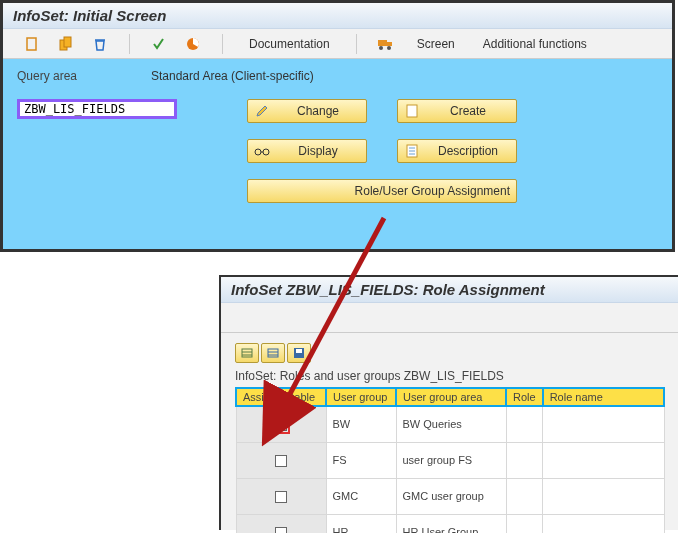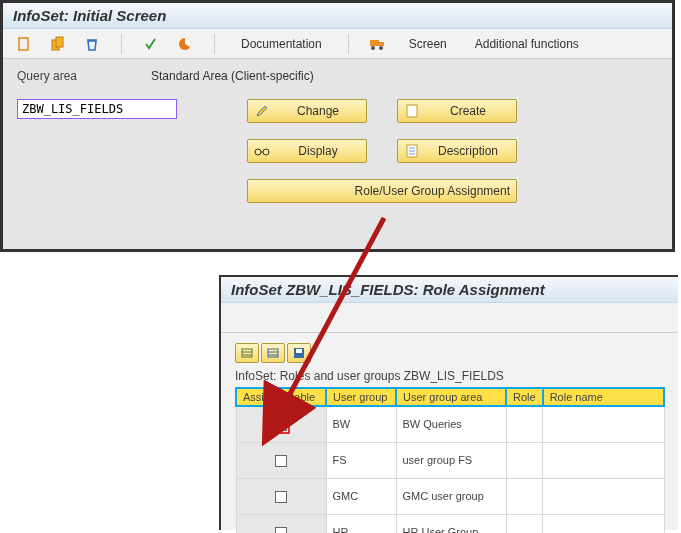--- a/index.html
+++ b/index.html
@@ -13,42 +13,42 @@
     height: 533px;
     overflow: hidden;
   }
   .main-panel {
     border: 3px solid #333;
     width: 675px;
     height: 252px;
     position: absolute;
     top: 0;
     left: 0;
-    background: #e5e5e5;
+    background: #7dd3fc;
   }
   .title-bar {
     background: linear-gradient(#f5f8fb, #d7e4f2);
     height: 26px;
     border-bottom: 1px solid #c8d7e8;
     padding: 4px 10px;
     font-family: "Arial", sans-serif;
   }
   .title-text {
     font-style: italic;
     font-weight: bold;
     font-size: 15px;
     color: #333;
   }
   .toolbar {
     background: #f2f2f2;
     height: 30px;
     border-bottom: 1px solid #ccc;
     display: flex;
     align-items: center;
-    padding: 0 12px;
+    padding: 0 20px;
     gap: 16px;
   }
   .tb-icon {
     width: 18px;
     height: 18px;
     display: inline-flex;
     align-items: center;
     justify-content: center;
     cursor: pointer;
   }
@@ -79,21 +79,21 @@
   .val {
     color: #333;
   }
   .infoset-row {
     display: flex;
     align-items: flex-start;
   }
   .input-fld {
     width: 160px;
     height: 20px;
-    border: 1px solid #8b5cf6;
+    border: 3px solid #8b5cf6;
     background: #fff;
     padding: 2px 4px;
     font-family: monospace;
     font-size: 12px;
   }
   .btn-col {
     margin-left: 70px;
     display: grid;
     grid-template-columns: 120px 120px;
     grid-gap: 16px 30px;

